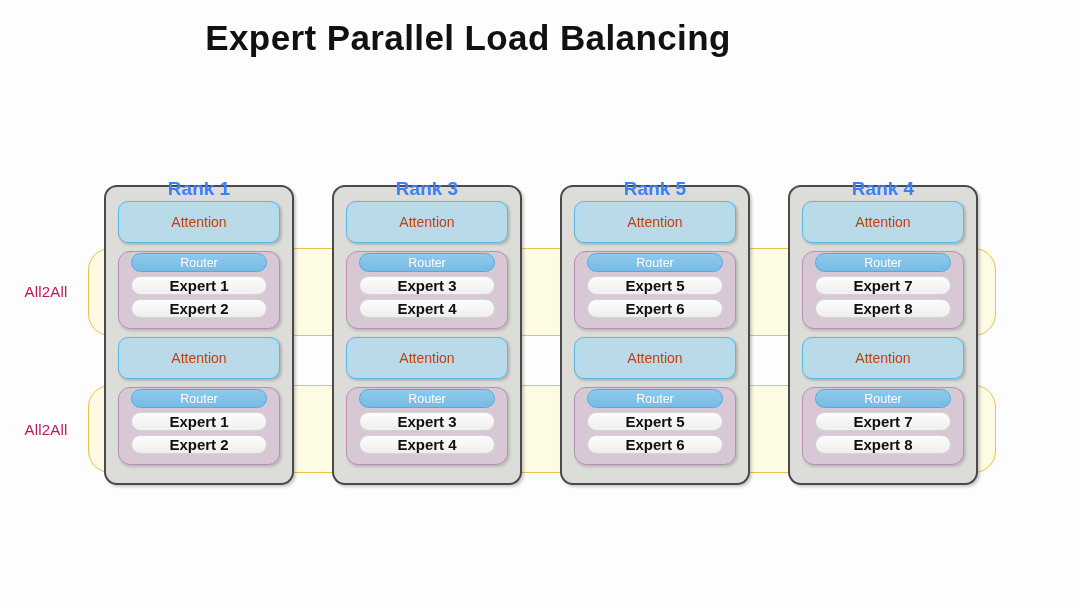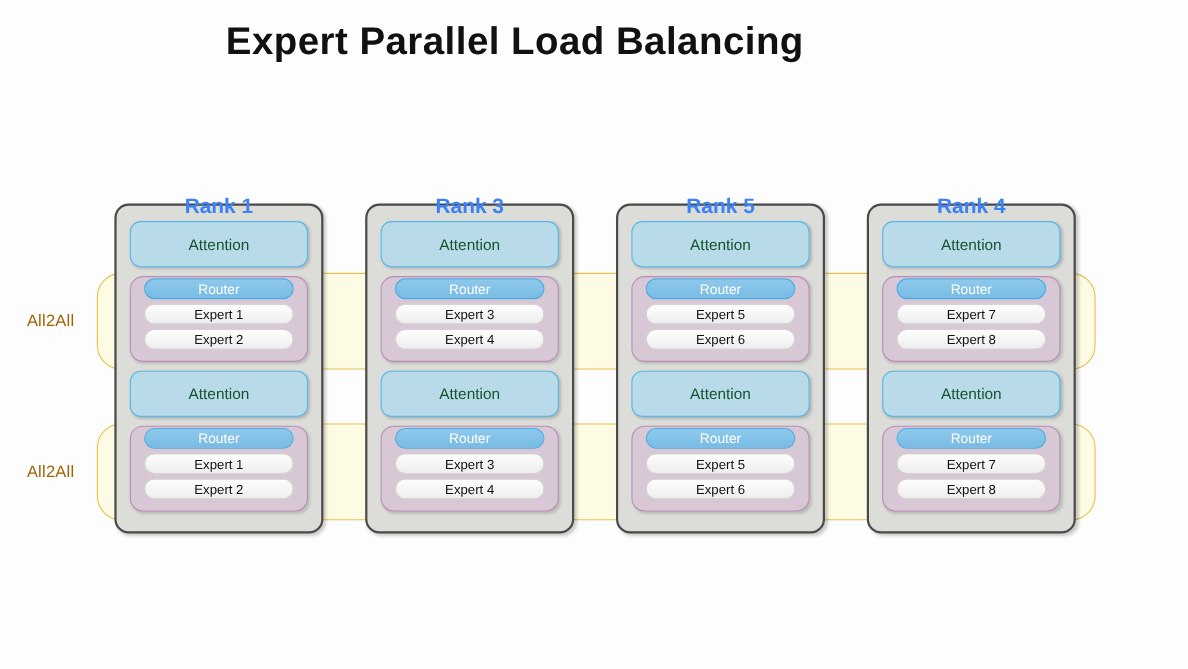--- a/index.html
+++ b/index.html
@@ -46,21 +46,21 @@
   #band-top    { top: 248px; height: 88px; }
   #band-bottom { top: 385px; height: 88px; }
 
   .a2a-label {
     position: absolute;
     left: 6px;
     width: 80px;
     text-align: center;
     font-size: 15px;
     font-weight: normal;
-    color: #a16207;
+    color: #be185d;
     letter-spacing: 0.2px;
     z-index: 4;
   }
   #label-top    { top: 283px; }
   #label-bottom { top: 421px; }
 
   
   .rank-label {
     position: absolute;
     top: 157px;
@@ -100,21 +100,21 @@
   .attention {
     height: 42px;
     flex: 0 0 42px;
     background: #b9dbe9;
     border: 1.8px solid #57b9ea;
     border-radius: 10px;
     display: flex;
     align-items: center;
     justify-content: center;
     font-size: 14px;
-    color: #14532d;
+    color: #c2410c;
     box-shadow: 1.5px 1.5px 2.5px rgba(0,0,0,0.18);
   }
 
   
   .moe {
     flex: 0 0 78px;
     background: #d8c7d4;
     border: 1.6px solid #b98fba;
     border-radius: 12px;
     padding: 1px 12px 6px 12px;
@@ -137,22 +137,23 @@
   }
 
   .expert {
     height: 19px;
     background: linear-gradient(180deg, #fdfdfd 0%, #eeeeee 100%);
     border: 1.2px solid #d4d4d4;
     border-radius: 10px;
     display: flex;
     align-items: center;
     justify-content: center;
-    font-size: 12px;
+    font-size: 15px;
     color: #101010;
+    font-weight: bold;
   }
 </style>
 </head>
 <body>
 
 <div id="canvas">
 
   <div id="title">Expert Parallel Load Balancing</div>
 
   <div class="a2a-band" id="band-top"></div>

